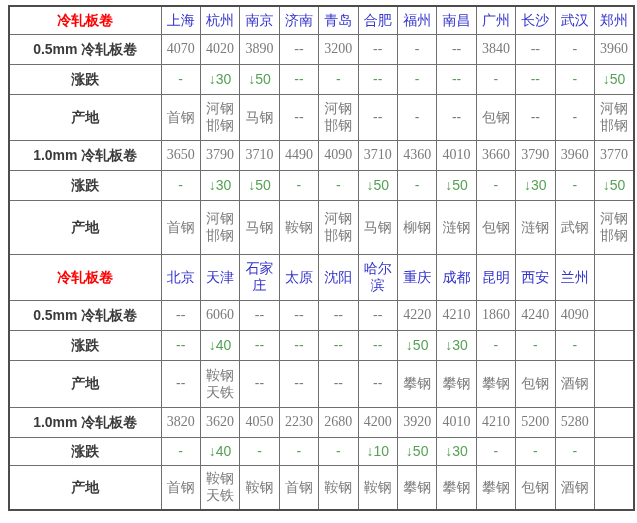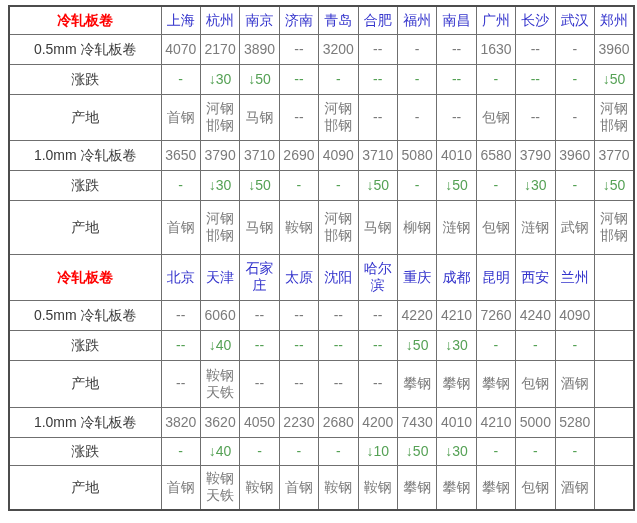--- a/index.html
+++ b/index.html
@@ -40,25 +40,25 @@
     color:var(--accent-red);
     font-weight:bold;
     font-size:15px;
   }
   td.city-cell{
     color:var(--city-blue);
     font-size:15px;
   }
   td.label-cell{
     color:var(--label-dark);
-    font-weight:normal;
+    font-weight:bold;
     font-size:15px;
     word-break:keep-all;
   }
-  td.price-cell{color:var(--value-gray);font-size:15px;}
+  td.price-cell{color:var(--value-gray);font-size:15px;font-family:Liberation Serif, serif;}
   td.origin-cell{color:var(--value-gray);font-size:14px;}
   td.change-cell{color:var(--change-green);font-size:15px;}
 </style>
 </head>
 <body>
 
 <div class="canvas">
   <table class="price-table">
     <colgroup id="cols">
         <col style="width: 152px;">
@@ -87,28 +87,28 @@
           <td class="city-cell">福州</td>
           <td class="city-cell">南昌</td>
           <td class="city-cell">广州</td>
           <td class="city-cell">长沙</td>
           <td class="city-cell">武汉</td>
           <td class="city-cell">郑州</td>
         </tr>
         <tr style="height: 30px;">
           <td class="label-cell">0.5mm 冷轧板卷</td>
           <td class="price-cell">4070</td>
-          <td class="price-cell">2170</td>
+          <td class="price-cell">4020</td>
           <td class="price-cell">3890</td>
           <td class="price-cell">--</td>
           <td class="price-cell">3200</td>
           <td class="price-cell">--</td>
           <td class="price-cell">-</td>
           <td class="price-cell">--</td>
-          <td class="price-cell">1630</td>
+          <td class="price-cell">3840</td>
           <td class="price-cell">--</td>
           <td class="price-cell">-</td>
           <td class="price-cell">3960</td>
         </tr>
         <tr style="height: 30px;">
           <td class="label-cell">涨跌</td>
           <td class="change-cell">-</td>
           <td class="change-cell">↓30</td>
           <td class="change-cell">↓50</td>
           <td class="change-cell">--</td>
@@ -134,26 +134,26 @@
           <td class="origin-cell">包钢</td>
           <td class="origin-cell">--</td>
           <td class="origin-cell">-</td>
           <td class="origin-cell">河钢邯钢</td>
         </tr>
         <tr style="height: 30px;">
           <td class="label-cell">1.0mm 冷轧板卷</td>
           <td class="price-cell">3650</td>
           <td class="price-cell">3790</td>
           <td class="price-cell">3710</td>
-          <td class="price-cell">2690</td>
+          <td class="price-cell">4490</td>
           <td class="price-cell">4090</td>
           <td class="price-cell">3710</td>
-          <td class="price-cell">5080</td>
+          <td class="price-cell">4360</td>
           <td class="price-cell">4010</td>
-          <td class="price-cell">6580</td>
+          <td class="price-cell">3660</td>
           <td class="price-cell">3790</td>
           <td class="price-cell">3960</td>
           <td class="price-cell">3770</td>
         </tr>
         <tr style="height: 30px;">
           <td class="label-cell">涨跌</td>
           <td class="change-cell">-</td>
           <td class="change-cell">↓30</td>
           <td class="change-cell">↓50</td>
           <td class="change-cell">-</td>
@@ -199,21 +199,21 @@
         <tr style="height: 30px;">
           <td class="label-cell">0.5mm 冷轧板卷</td>
           <td class="price-cell">--</td>
           <td class="price-cell">6060</td>
           <td class="price-cell">--</td>
           <td class="price-cell">--</td>
           <td class="price-cell">--</td>
           <td class="price-cell">--</td>
           <td class="price-cell">4220</td>
           <td class="price-cell">4210</td>
-          <td class="price-cell">7260</td>
+          <td class="price-cell">1860</td>
           <td class="price-cell">4240</td>
           <td class="price-cell">4090</td>
           <td class="price-cell"></td>
         </tr>
         <tr style="height: 30px;">
           <td class="label-cell">涨跌</td>
           <td class="change-cell">--</td>
           <td class="change-cell">↓40</td>
           <td class="change-cell">--</td>
           <td class="change-cell">--</td>
@@ -242,24 +242,24 @@
           <td class="origin-cell"></td>
         </tr>
         <tr style="height: 30px;">
           <td class="label-cell">1.0mm 冷轧板卷</td>
           <td class="price-cell">3820</td>
           <td class="price-cell">3620</td>
           <td class="price-cell">4050</td>
           <td class="price-cell">2230</td>
           <td class="price-cell">2680</td>
           <td class="price-cell">4200</td>
-          <td class="price-cell">7430</td>
+          <td class="price-cell">3920</td>
           <td class="price-cell">4010</td>
           <td class="price-cell">4210</td>
-          <td class="price-cell">5000</td>
+          <td class="price-cell">5200</td>
           <td class="price-cell">5280</td>
           <td class="price-cell"></td>
         </tr>
         <tr style="height: 28px;">
           <td class="label-cell">涨跌</td>
           <td class="change-cell">-</td>
           <td class="change-cell">↓40</td>
           <td class="change-cell">-</td>
           <td class="change-cell">-</td>
           <td class="change-cell">-</td>

